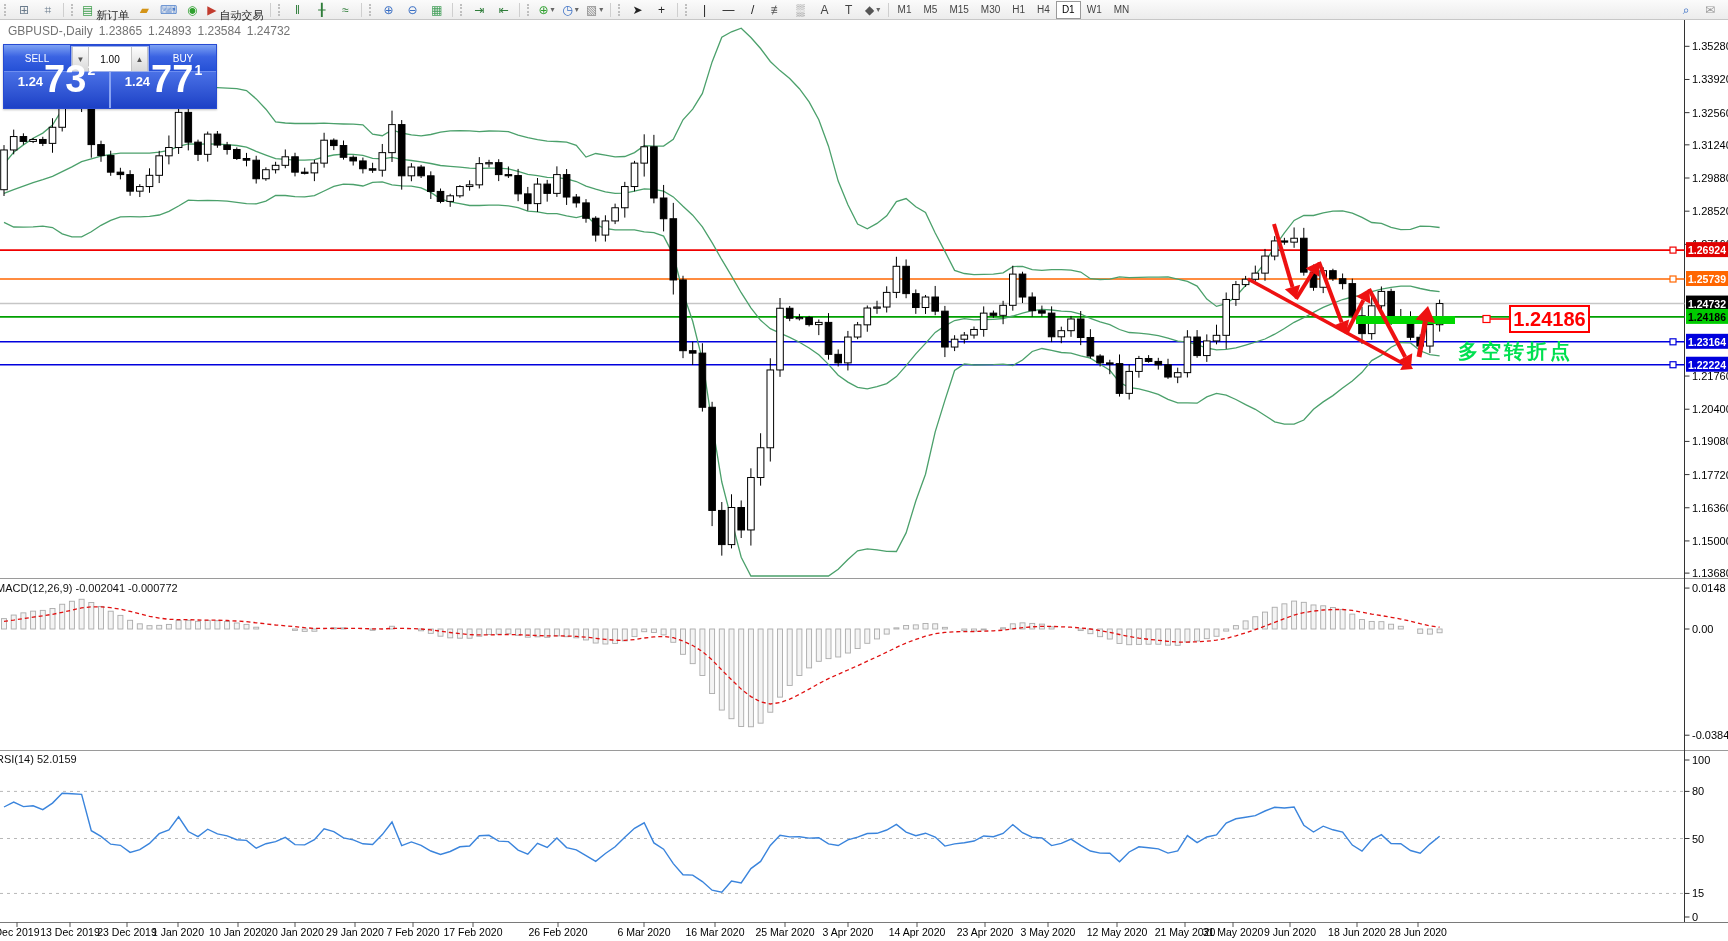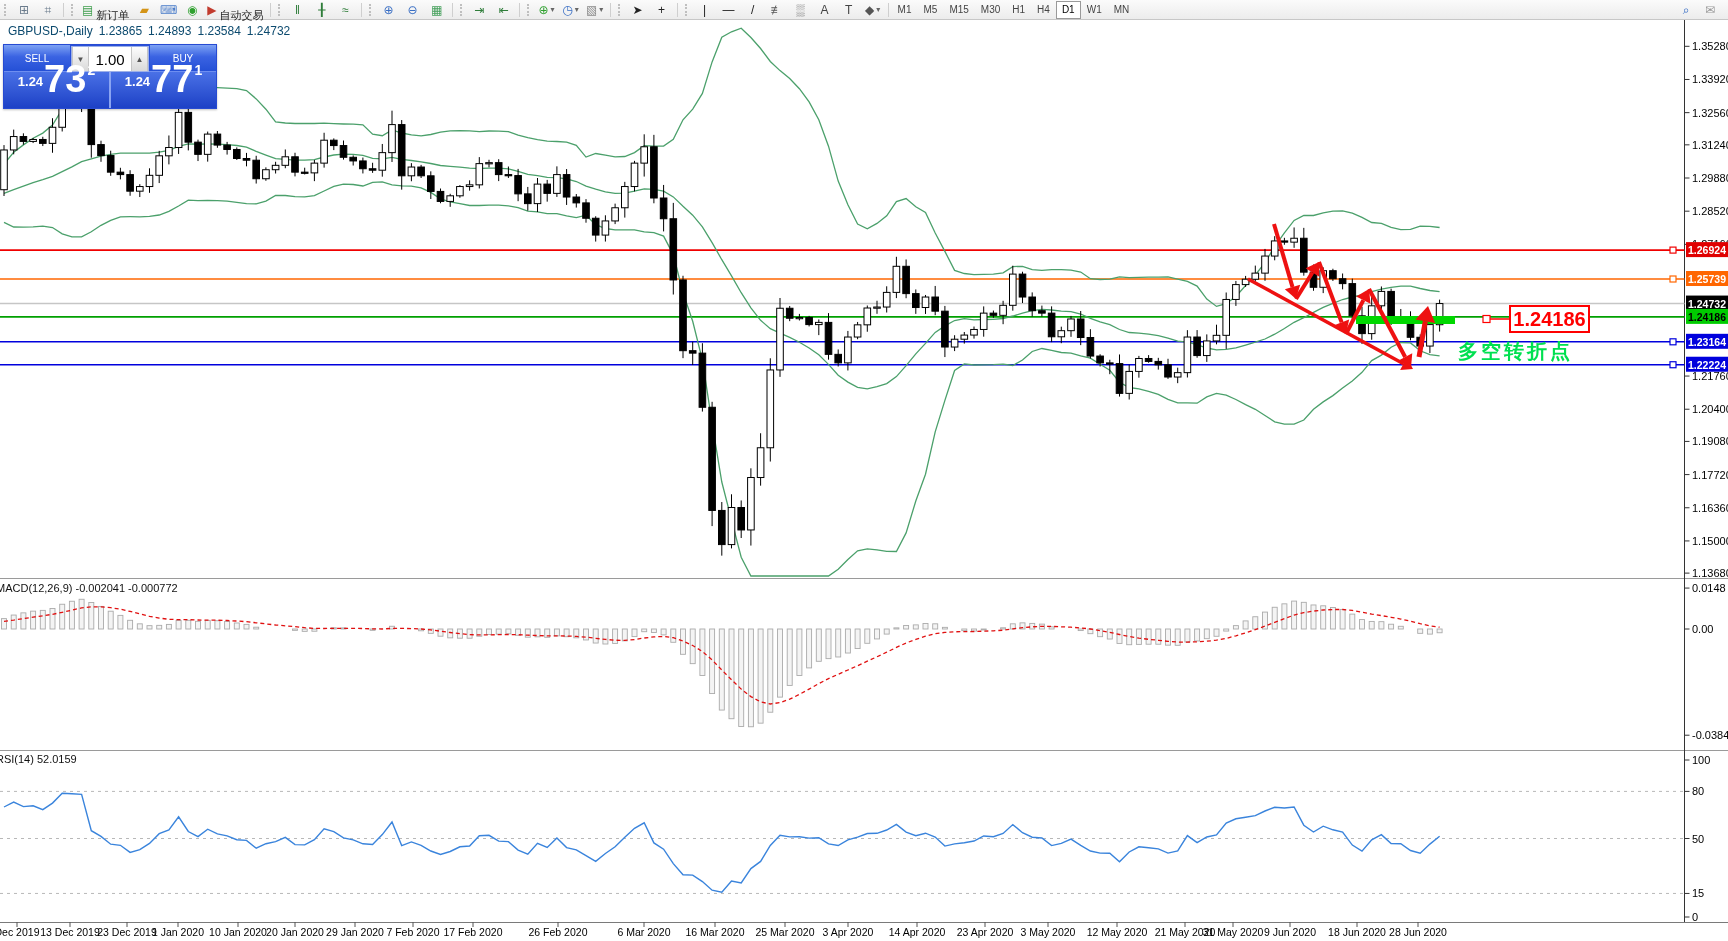--- a/index.html
+++ b/index.html
@@ -12,32 +12,32 @@
   .sep{width:0;height:14px;border-left:1px solid #cfcfcf;margin:0 3px;}
   .tbtn{height:17px;min-width:18px;display:flex;align-items:center;justify-content:center;
     padding:0 2px;border:1px solid transparent;border-radius:2px;cursor:default;}
   .tbtn .g{font-size:12px;line-height:12px;}
   .tbtn .lbl{margin-left:3px;color:#222;margin-top:12px;}
   .tbtn .dd{font-size:8px;color:#666;margin-left:2px;}
   .tf{height:16px;padding:0 5px;display:flex;align-items:center;color:#444;font-size:10px;border:1px solid transparent;}
   .tf.active{background:#fff;border:1px solid #9a9a9a;border-radius:0;color:#000;}
   #tb-right{margin-left:auto;display:flex;align-items:center;margin-right:6px;}
   
-  #chart-title{position:absolute;left:8px;top:24px;z-index:7;font-size:12px;color:#0c4a6e;letter-spacing:0;}
+  #chart-title{position:absolute;left:8px;top:24px;z-index:7;font-size:12px;color:#737373;letter-spacing:0;}
   #chart-title span{margin-right:6px;}
   
   #qp{position:absolute;left:3px;top:44px;width:212px;z-index:8;border:1px solid #274bd2;
     background:#2a50d8;box-shadow:0 1px 2px rgba(0,0,0,.25);}
   #qp .row1{display:flex;height:26px;}
   .qbtn{flex:0 0 66px;display:flex;align-items:center;justify-content:center;color:#fff;
     font-size:10px;background:linear-gradient(#7da2f4 0%,#3a63e2 45%,#2550d6 100%);}
   #vol{flex:1;display:flex;height:24px;margin:1px;background:#fff;border:1px solid #9db0e8;}
   .spin{flex:0 0 15px;display:flex;align-items:center;justify-content:center;background:linear-gradient(#fdfdfd,#d9d9d9);
     color:#555;font-size:8px;border-left:1px solid #c5c5c5;border-right:1px solid #c5c5c5;}
-  #vol .val{flex:1;display:flex;align-items:center;justify-content:center;font-size:15px;color:#000;}
+  #vol .val{flex:1;display:flex;align-items:center;justify-content:center;font-size:10px;color:#000;}
   #qp .row2{display:flex;height:36px;border-top:1px solid #6e8ef0;}
   .qprice{flex:1;display:flex;align-items:flex-end;justify-content:center;color:#fff;
     background:linear-gradient(#4a71e6,#1d41c6);padding-bottom:16px;}
   .qprice.left{border-right:2px solid #8aa4f2;}
   .qprice .sm{font-size:13px;font-weight:bold;margin:0 1px 3px 0;}
   .qprice .big{font-size:38px;font-weight:bold;line-height:26px;}
   .qprice .sup{font-size:14px;font-weight:bold;margin:0 0 14px 1px;}
   svg text{font-family:"Liberation Sans","DejaVu Sans",sans-serif;}
 </style>
 </head>

